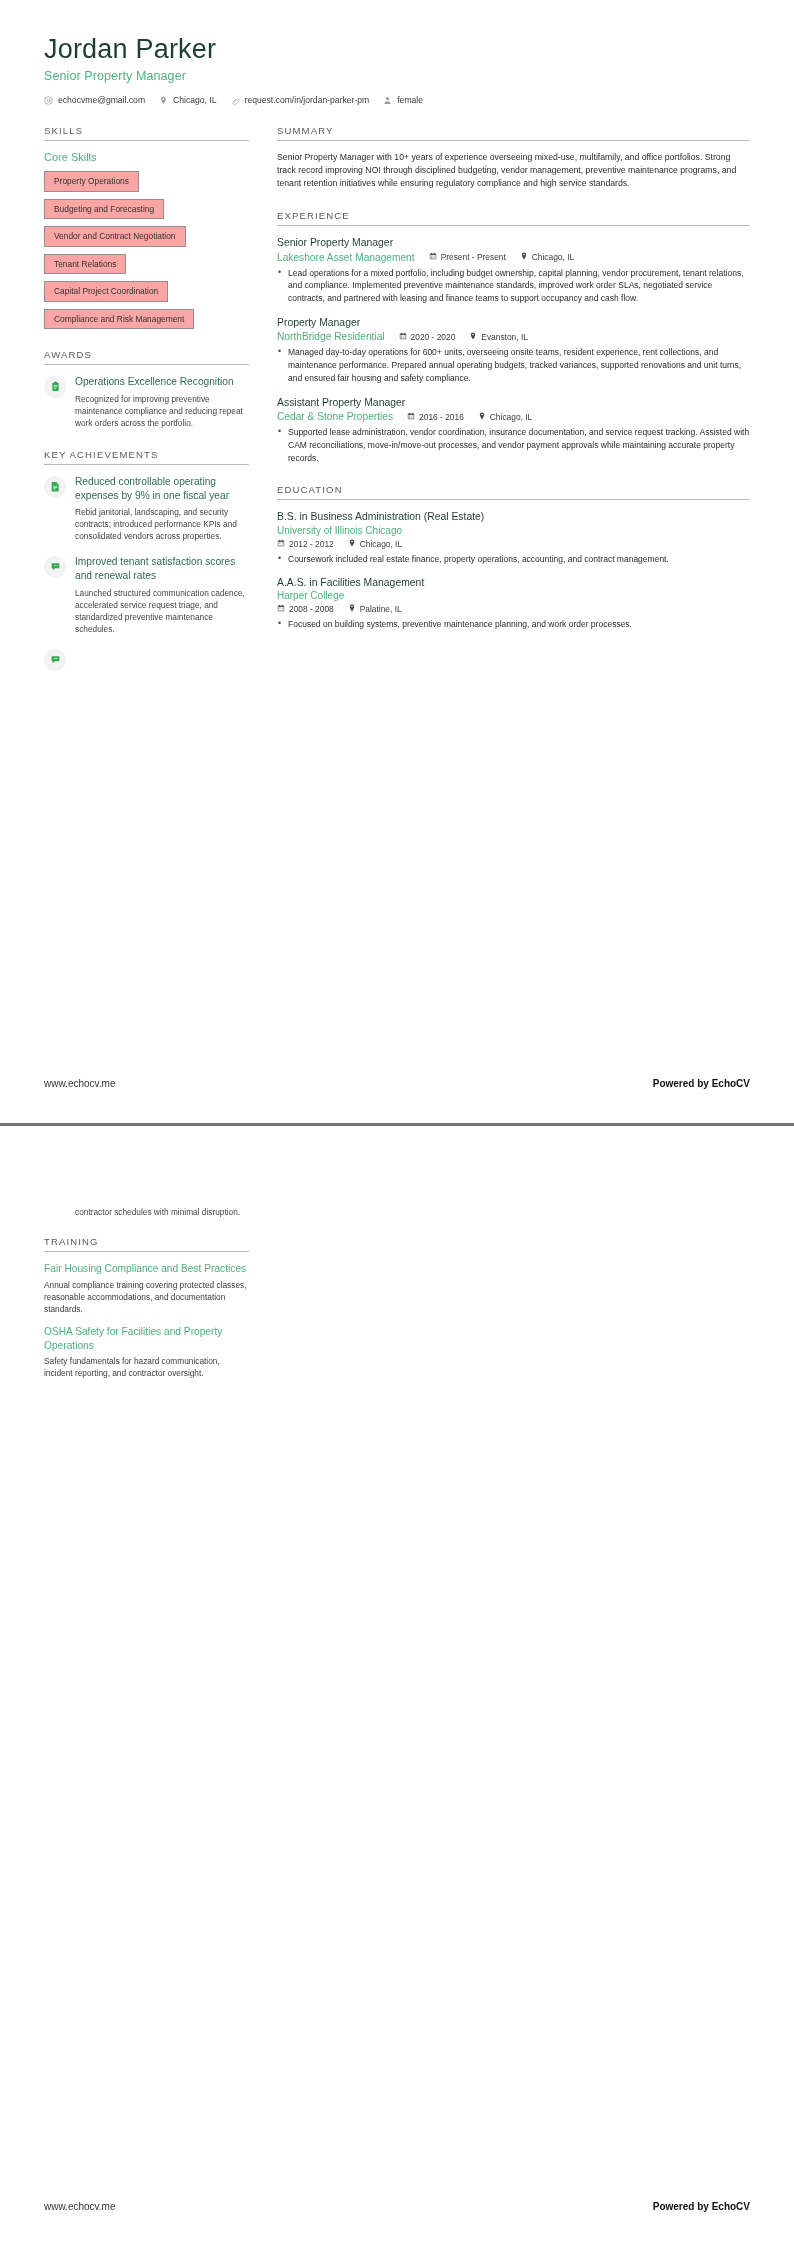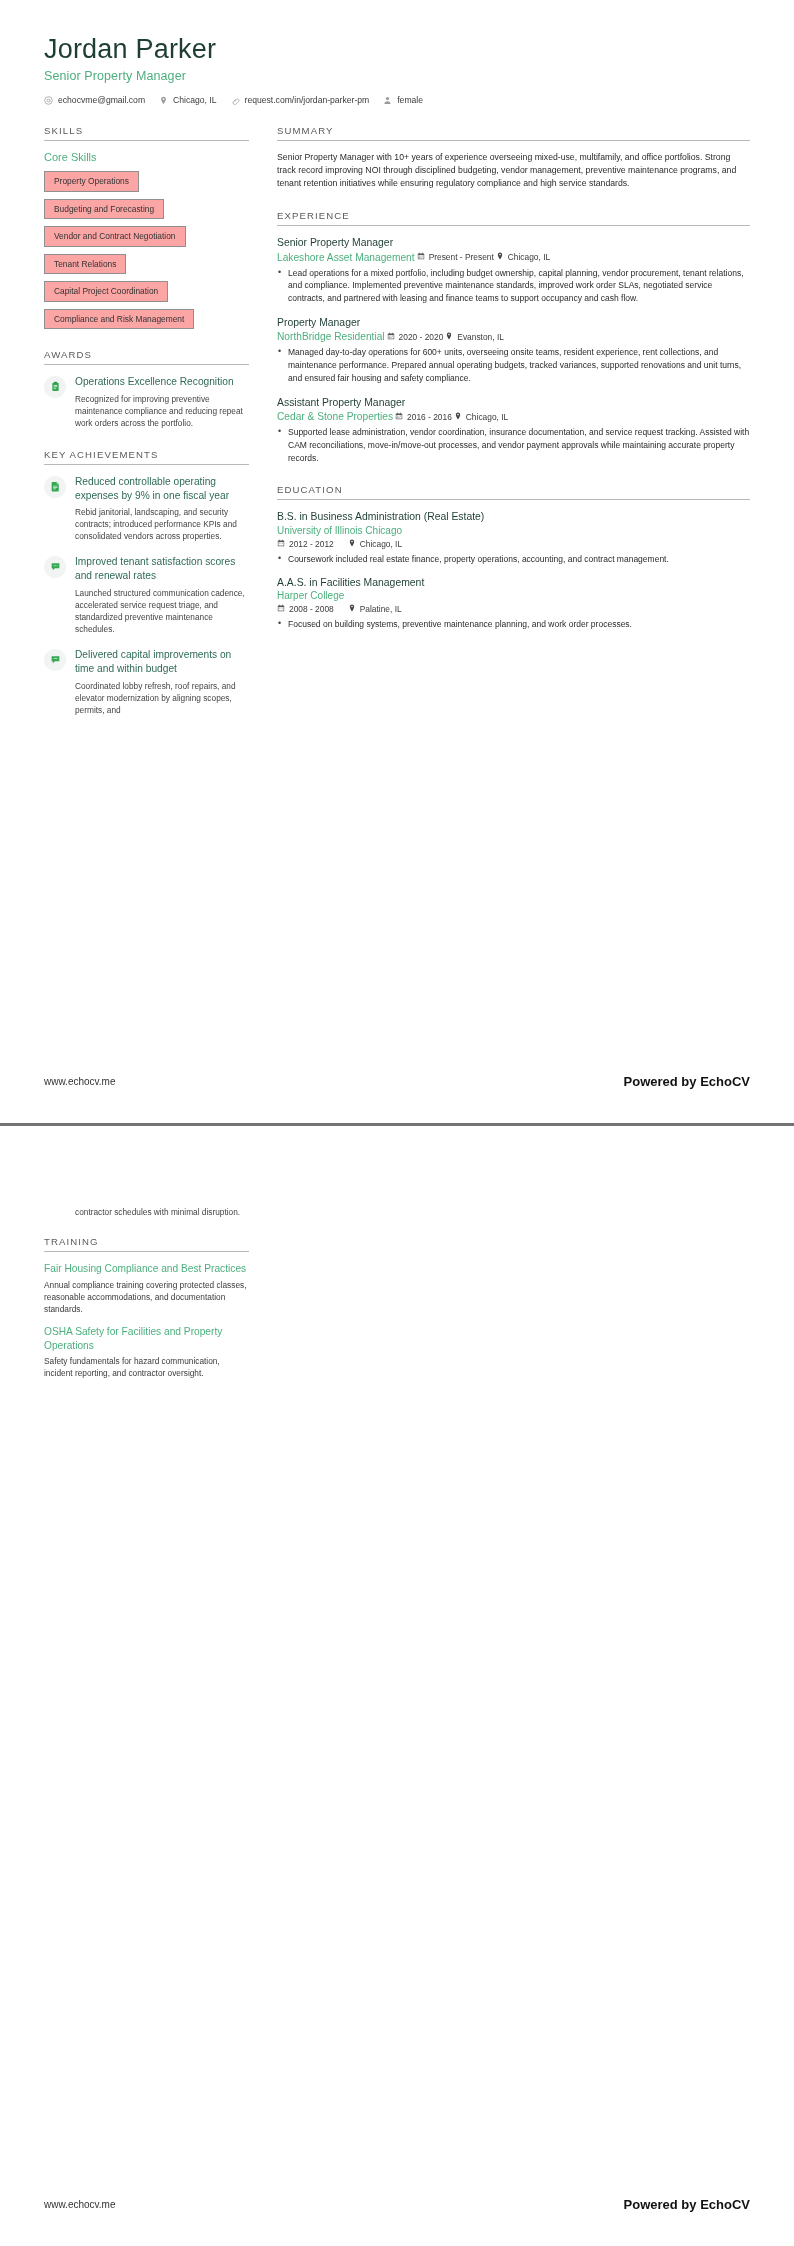--- a/index.html
+++ b/index.html
@@ -147,21 +147,21 @@
   .job { margin-bottom: 11px; }
   .job-title {
     font-size: 10.4px;
     color: #1e3d35;
     line-height: 1.3;
   }
   .job-meta {
     display: flex;
     align-items: center;
     flex-wrap: wrap;
-    gap: 2px;
+    gap: 14px;
     margin-top: 2px;
   }
   .job-company {
     font-size: 10.2px;
     color: #4caf7d;
   }
   .meta-item {
     display: flex;
     align-items: center;
     gap: 4px;
@@ -205,21 +205,21 @@
   
   .footer {
     position: absolute;
     left: 44px; right: 44px;
     bottom: 34px;
     display: flex;
     justify-content: space-between;
     align-items: center;
   }
   .footer-left { font-size: 10px; color: #333; }
-  .footer-right { font-size: 13px; color: #111; font-weight: bold; }
+  .footer-right { font-size: 10px; color: #111; font-weight: bold; }
 
   .spacer-top { height: 30px; }
 </style>
 </head>
 <body>
 
 <div class="doc">
 
   <div class="page">
     <div class="page-inner">
@@ -353,24 +353,20 @@
 
             <div class="ib">
               <div class="ib-badge">
                 <span>
                   <svg width="11" height="11" viewBox="0 0 16 16">
                       <path d="M2.4 3.2h11.2v7.2H7.2l-3.2 3v-3H2.4z" fill="#34a853"></path>
                       <rect x="5.2" y="6.1" width="5.6" height=".9" fill="#fff"></rect>
                     </svg>
                 </span>
               </div>
-              <div class="ib-body">
-                <div class="ib-title">Delivered capital improvements on time and within budget</div>
-                <div class="ib-desc">Coordinated lobby refresh, roof repairs, and elevator modernization by aligning scopes, permits, and</div>
-              </div>
             </div>
           </div>
 
         </div>
 
         <div class="col-gap"></div>
 
         <div class="col-right">
 
           <div class="sec">

